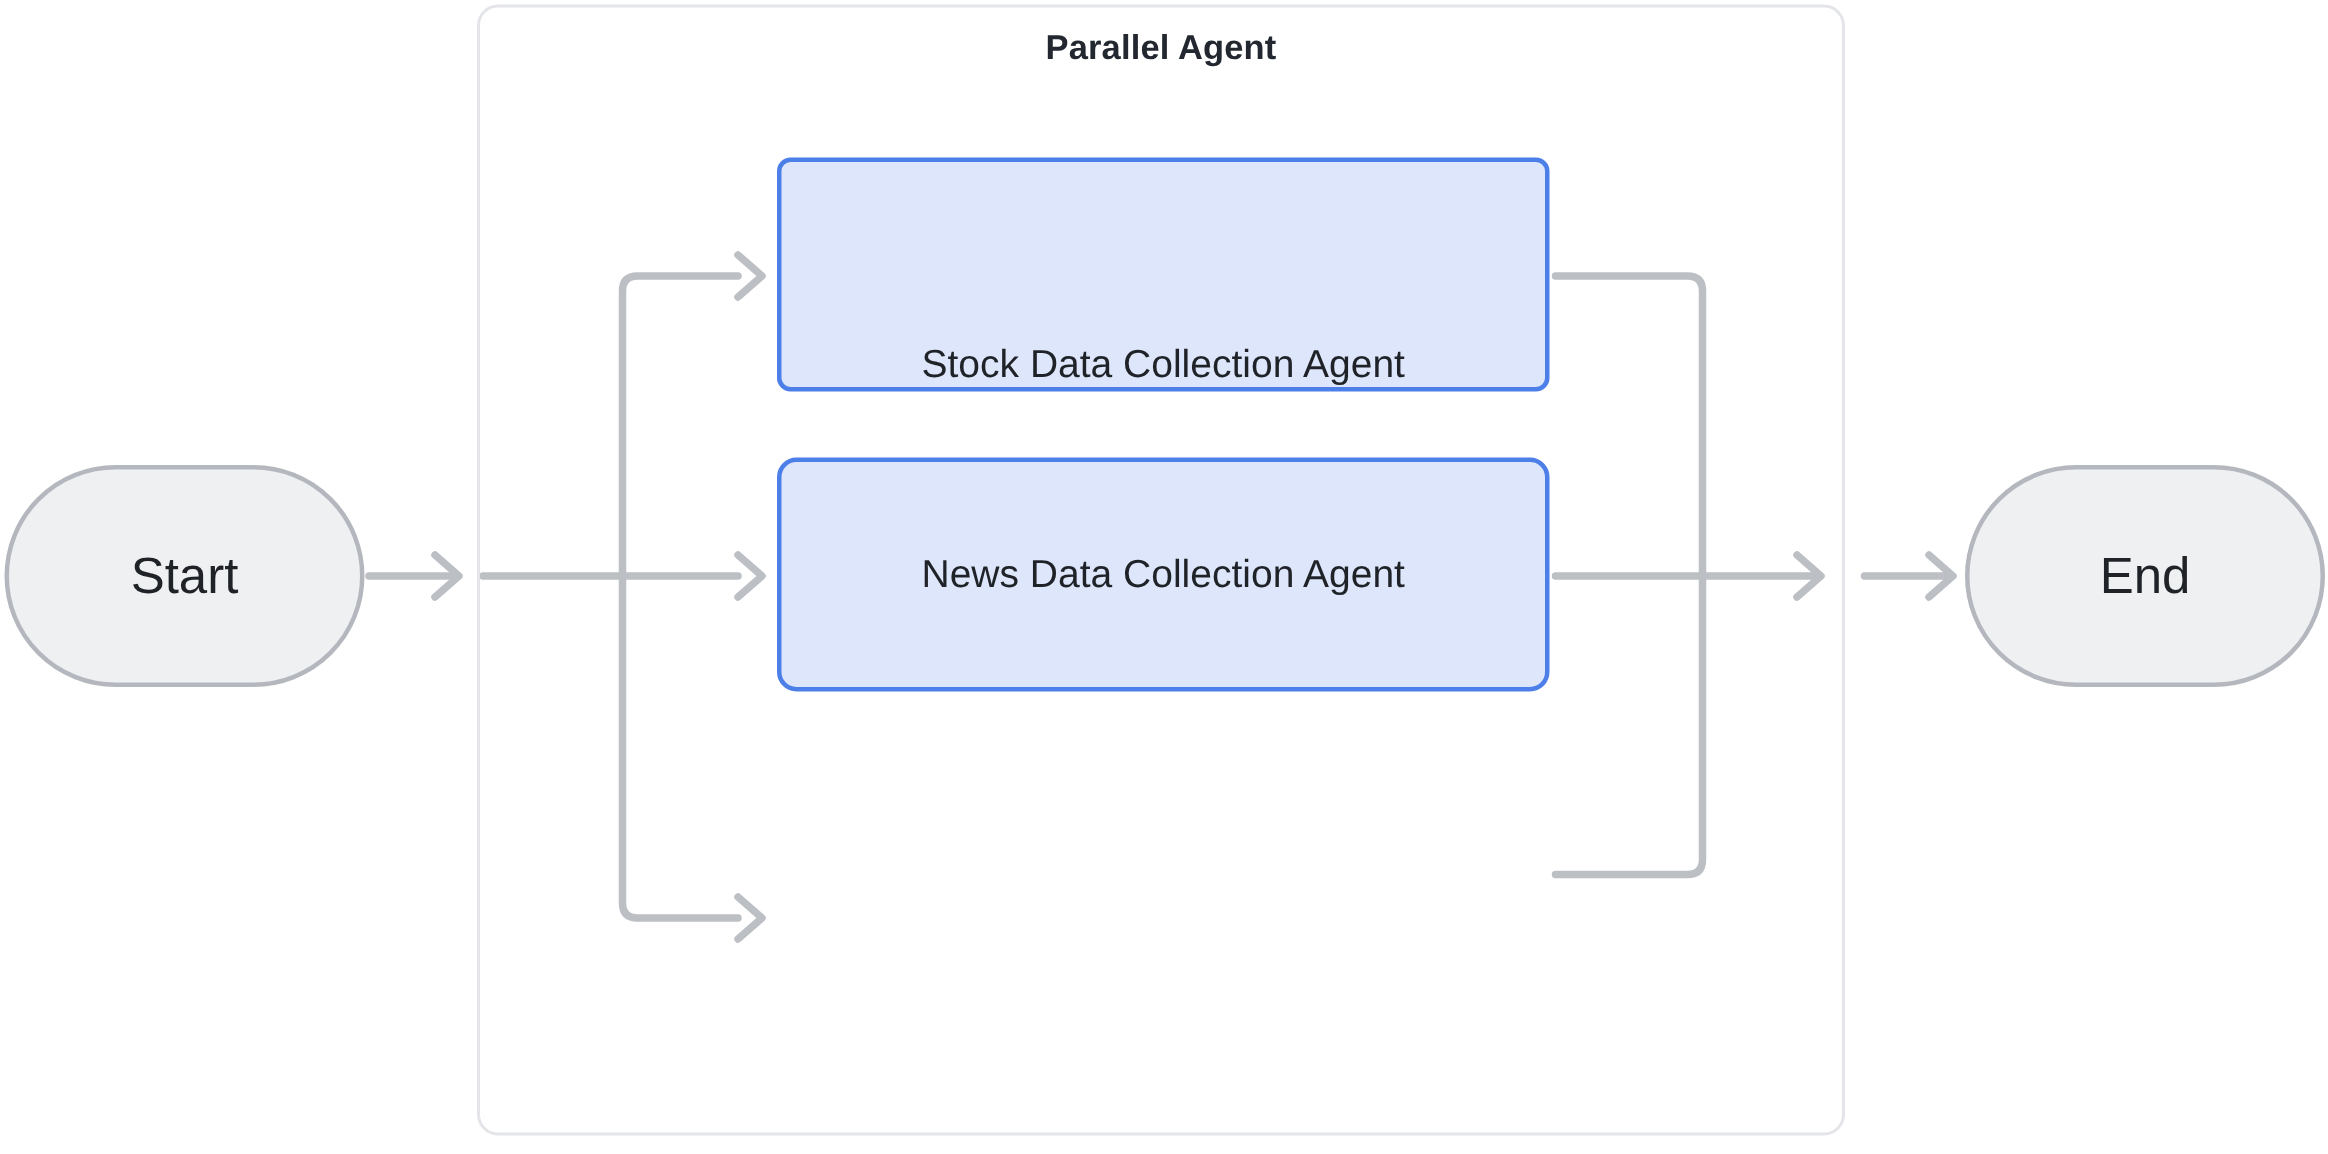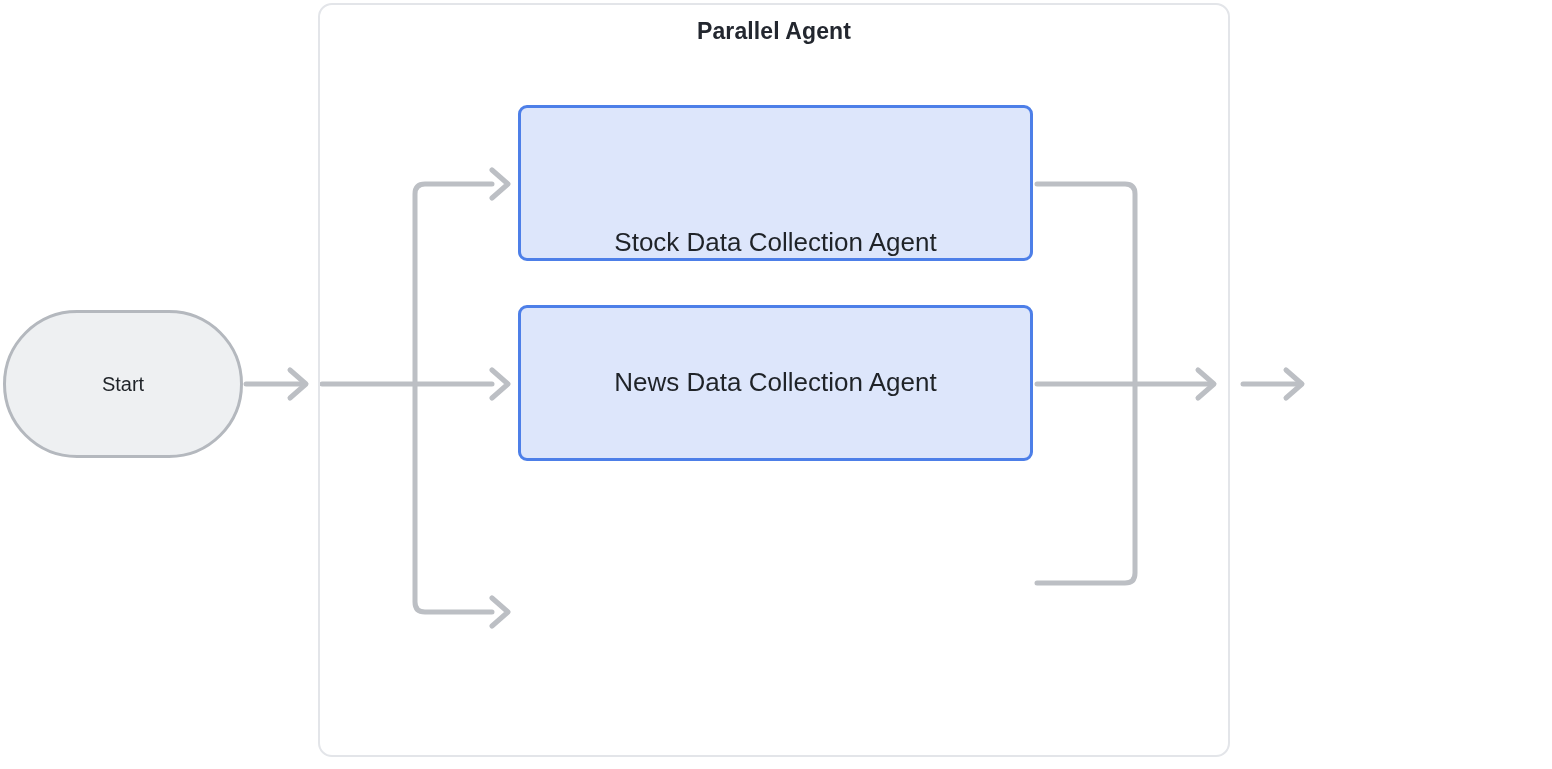--- a/index.html
+++ b/index.html
@@ -67,38 +67,38 @@
     justify-content: center;
   }
   .agent-node .agent-label {
     font-size: 26px;
     color: #1f2328;
     text-align: center;
     line-height: 1.2;
     padding: 0 14px;
   }
   #agent-0 { top: 105px; align-items: flex-end; }
-  #agent-1 { top: 305px; }
+  #agent-1 { top: 305px; border-radius: 13px; }
   #agent-2 { top: 505px; }
 
   
   .terminal-node {
     position: absolute;
     box-sizing: border-box;
     width: 240px;
     height: 148px;
     background: #eef0f2;
     border: 3px solid #b4b8be;
     border-radius: 74px;
     display: flex;
     align-items: center;
     justify-content: center;
   }
   .terminal-node .terminal-label {
-    font-size: 20px;
+    font-size: 34px;
     color: #1f2328;
   }
   #node-start { left: 3px;    top: 310px; }
   #node-end   { left: 1310px; top: 310px; }
 </style>
 </head>
 <body>
 
 <div id="canvas">
 
@@ -136,14 +136,17 @@
   <div class="agent-node" id="agent-0">
     <span class="agent-label">Stock Data Collection Agent</span>
   </div>
   <div class="agent-node" id="agent-1">
     <span class="agent-label">News Data Collection Agent</span>
   </div>
 
   <div class="terminal-node" id="node-start">
     <span class="terminal-label">Start</span>
   </div>
+  <div class="terminal-node" id="node-end">
+    <span class="terminal-label">End</span>
+  </div>
 
 </div>
 
 </body></html>

